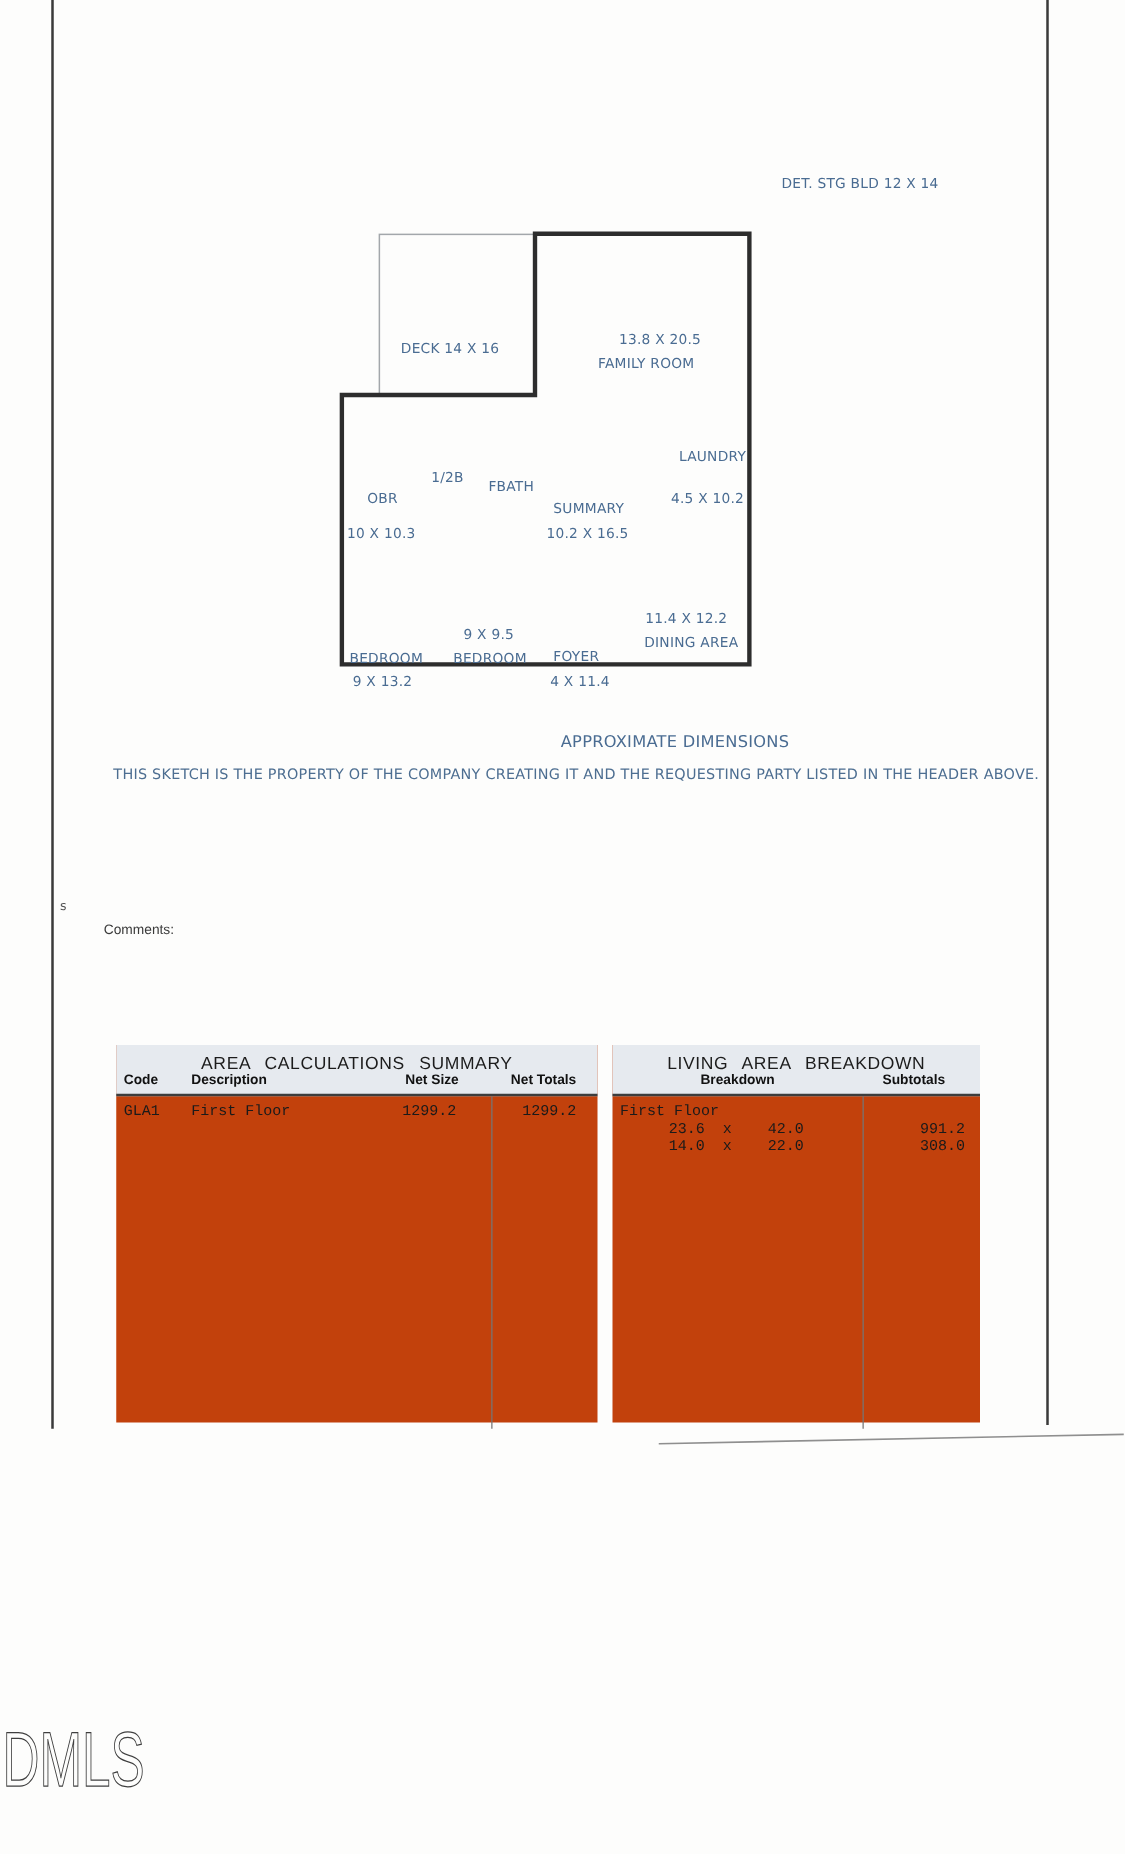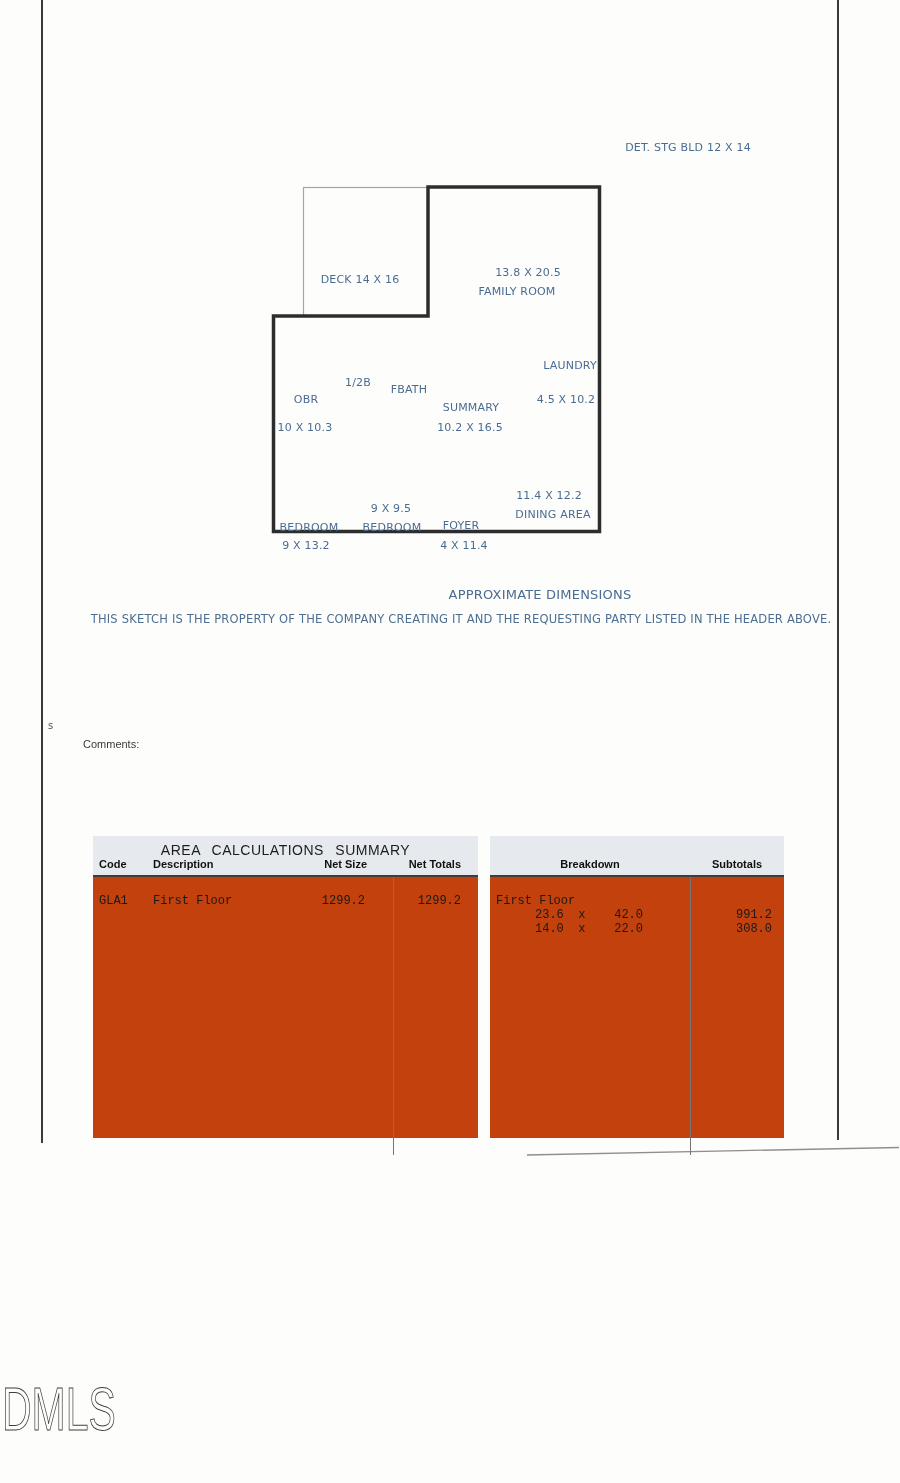--- a/index.html
+++ b/index.html
@@ -60,21 +60,21 @@
   .cell-code { left:6px; }
   .cell-desc { left:60px; }
   .cell-nsize { right:113px; }
   .cell-ntot  { right:17px; }
 
   
   .cell-group { left:6px; }
   .cell-calc  { left:45px; }
   .cell-sub   { right:12px; }
 
-  .pad-top { padding-top:17px; }
+  .pad-top { padding-top:5px; }
 
   
   .watermark {
     position:absolute; left:2px; top:1378px; line-height:1;
     font-family:"Liberation Sans", sans-serif; font-size:62px; font-weight:100;
     color:transparent; -webkit-text-stroke:1px #3f3f3f;
     transform:scaleX(0.66); transform-origin:0 0; letter-spacing:0;
   }
 </style>
 </head>
@@ -133,23 +133,24 @@
       <span class="cell-code">GLA1</span>
       <span class="cell-desc">First Floor</span>
       <span class="cell-nsize">1299.2</span>
       <span class="cell-ntot">1299.2</span>
     </div>
   </div>
 </div>
 
 <div class="calc-table tbl-right">
   <div class="thead">
+    <div class="t-title">LIVING AREA BREAKDOWN</div>
     <div class="t-cols">
       <span style="left:0;width:200px;text-align:center">Breakdown</span>
-      <span style="left:200px;width:94px;text-align:center">Subtotals</span>
+      <span style="left:216px;width:94px;">Subtotals</span>
     </div>
   </div>
   <div class="tbody pad-top">
     <div class="vdiv" style="left:200px"></div>
     <div class="trow">
       <span class="cell-group">First Floor</span>
     </div>
     <div class="trow">
       <span class="cell-calc">23.6  x    42.0</span>
       <span class="cell-sub">991.2</span>

